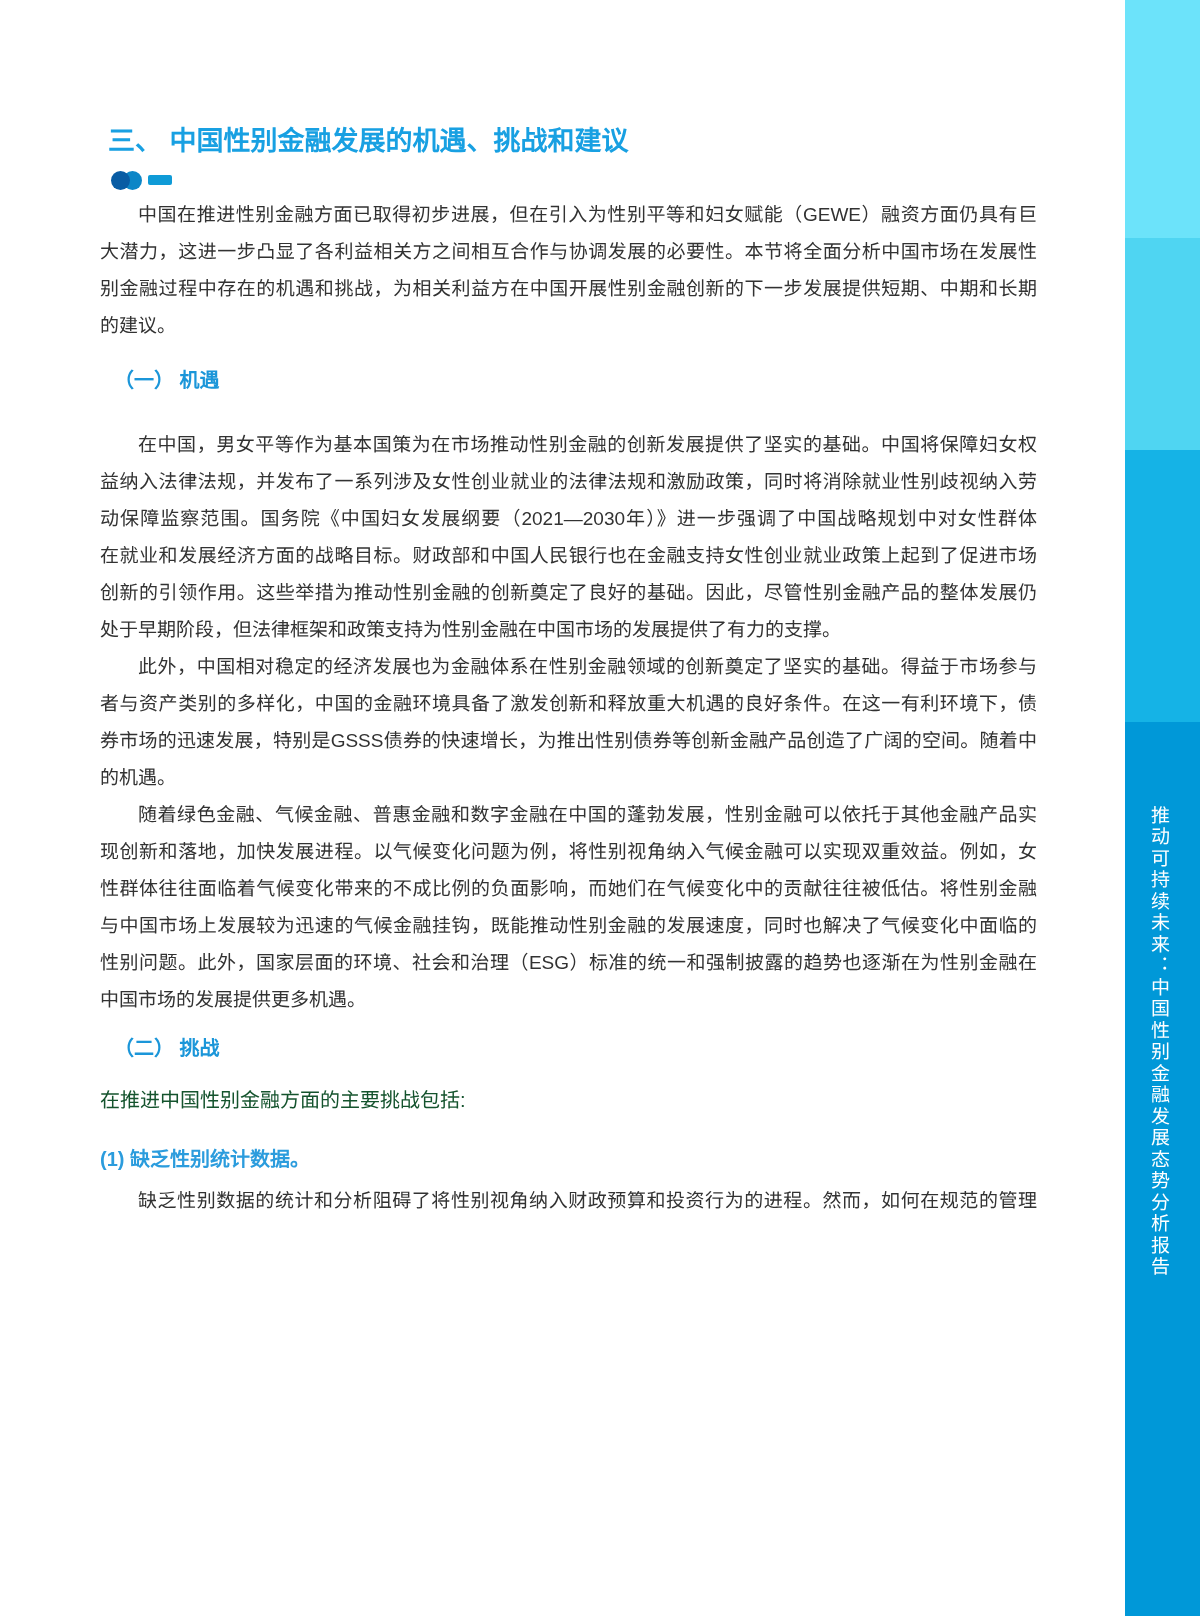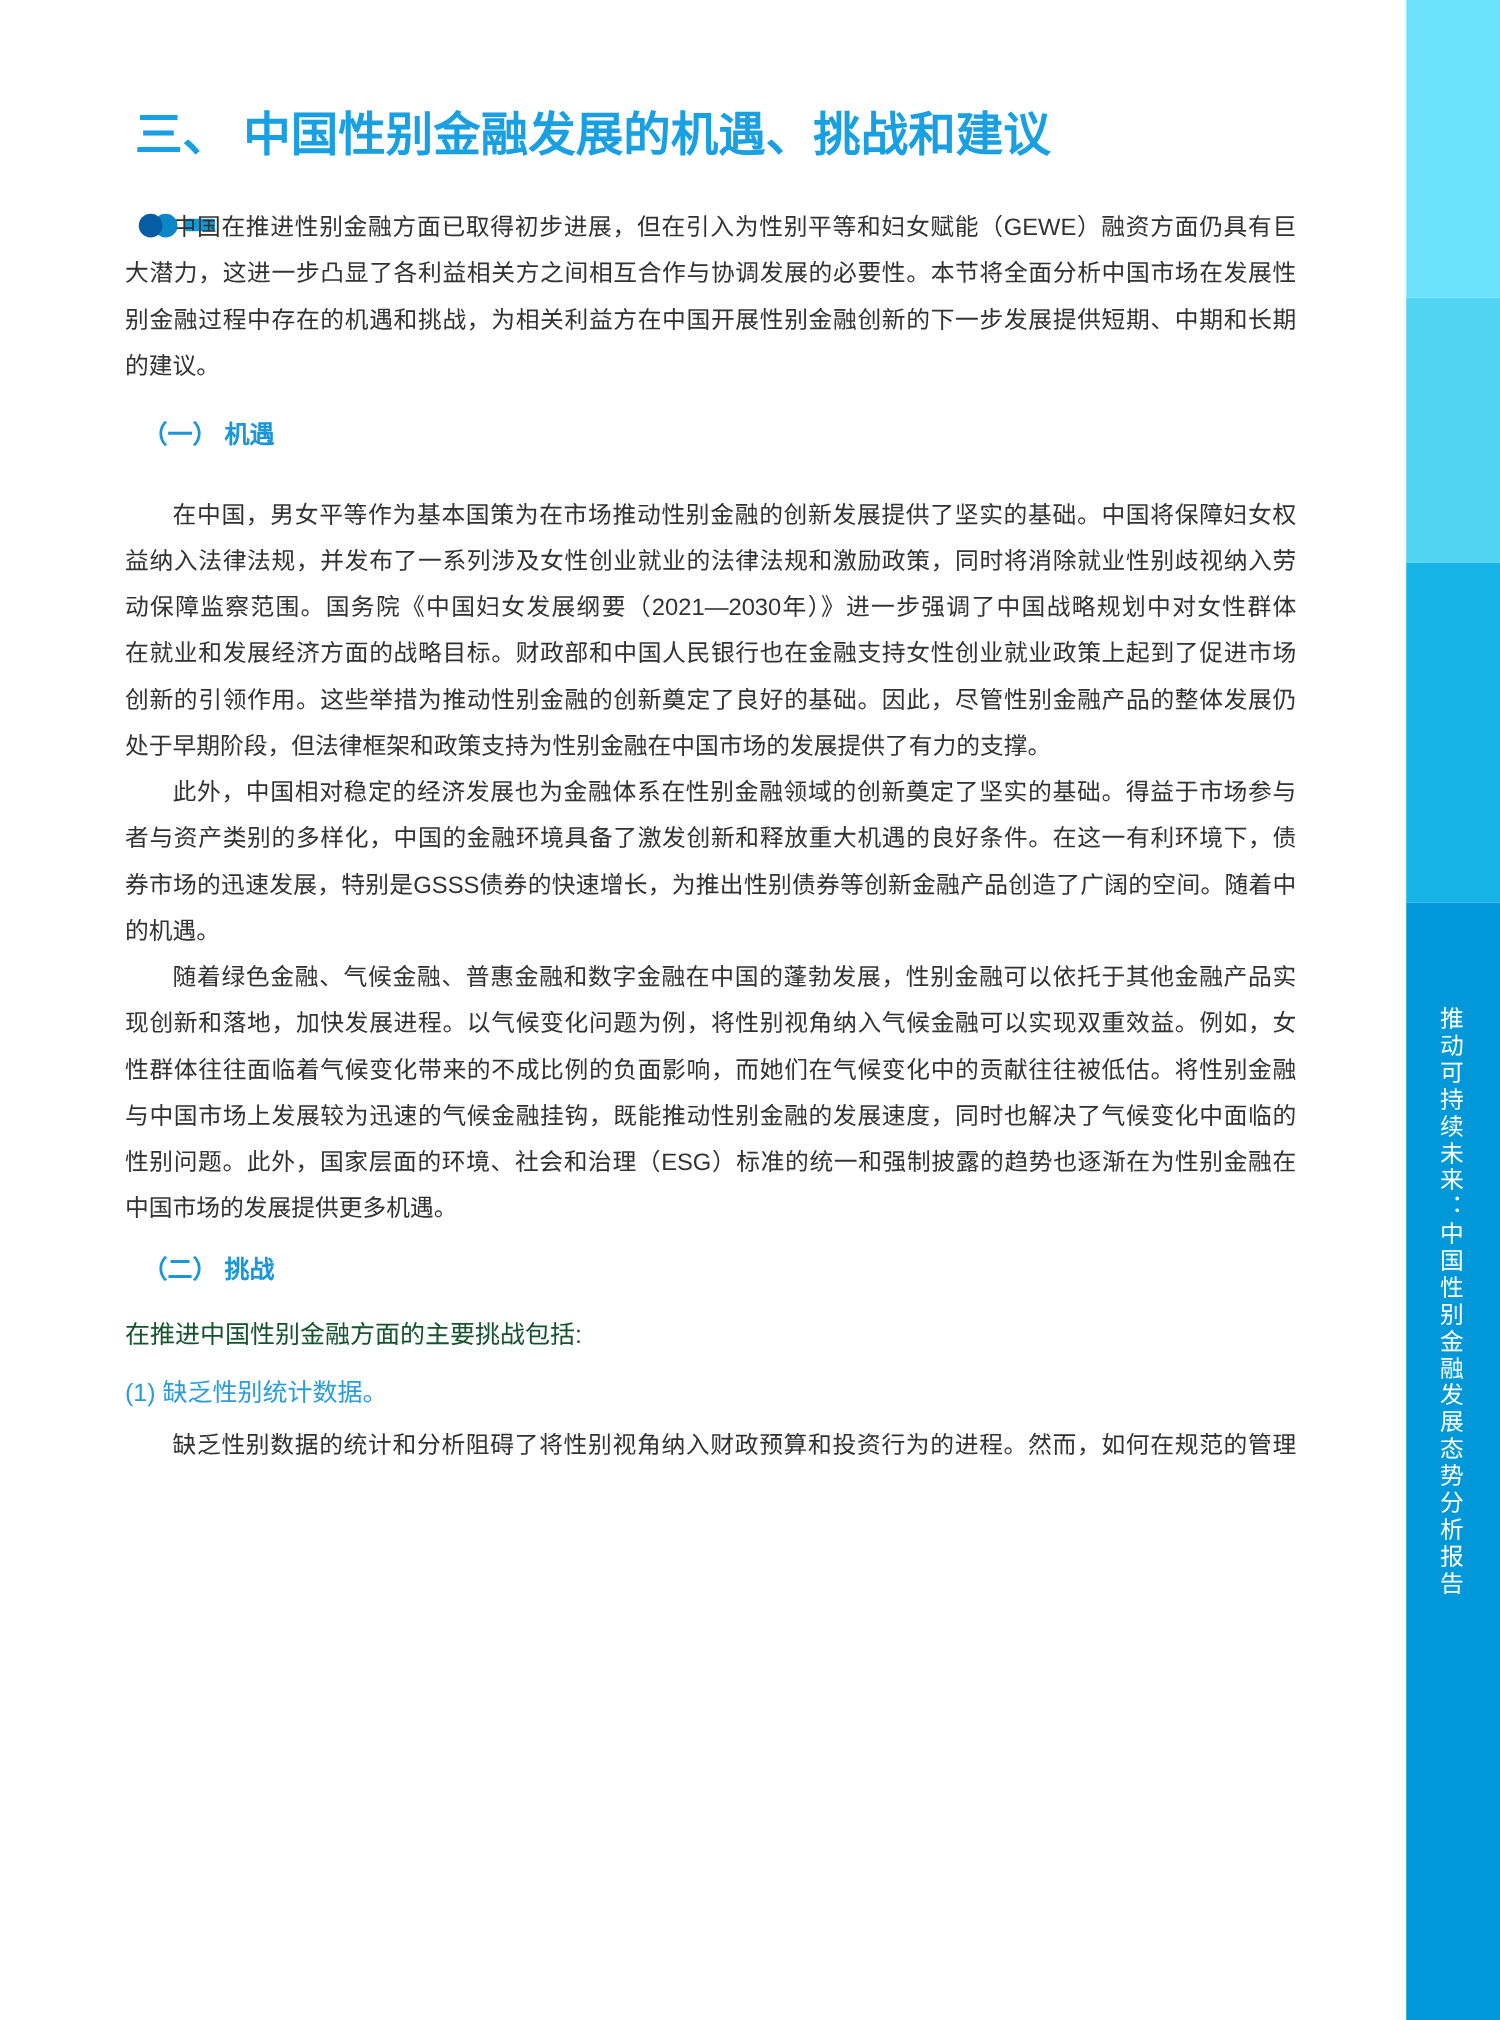--- a/index.html
+++ b/index.html
@@ -14,22 +14,22 @@
     position:absolute;left:100px;top:0;width:937px;
   }
   
   .deco{position:absolute;top:170px;left:111px;width:70px;height:22px;}
   .deco .dot{position:absolute;width:19px;height:19px;border-radius:50%;top:1px;}
   .deco .dot1{left:0;z-index:2;}
   .deco .dot2{left:12px;z-index:1;}
   .deco .dash{position:absolute;left:37px;top:5px;width:24px;height:10px;border-radius:2px;}
   
   h1.page-title{
-    margin:84px 0 0 8px;
-    font-size:38px;line-height:50px;font-weight:700;
+    margin:116px 0 0 8px;
+    font-size:27px;line-height:50px;font-weight:700;
   }
   h2.section-heading{
     margin:16px 0 0 14px;
     font-size:20px;line-height:40px;font-weight:700;
   }
   h2.section-heading.challenge{margin-top:10px;}
   
   .para-block{margin-top:26px;}
   .para-block.intro{margin-top:30px;}
   .para-block.closing{margin-top:8px;}
@@ -37,21 +37,21 @@
     font-size:19px;line-height:37px;color:#323232;
     text-align:justify;text-align-last:justify;
     white-space:normal;
   }
   .line.first{text-indent:2em;}
   .line.para-last{text-align-last:left;}
   .lead-line{
     margin-top:14px;font-size:20px;line-height:37px;color:#14532d;
   }
   .challenge-item{
-    margin-top:13px;font-size:20px;line-height:30px;font-weight:400;
+    margin-top:25px;font-size:20px;line-height:30px;font-weight:700;
   }
   
   .sidebar{
     position:absolute;left:1125px;top:0;width:75px;height:1616px;
   }
   .sidebar .block{width:75px;}
   .sidebar .block.b1{height:238px;}
   .sidebar .block.b2{height:212px;}
   .sidebar .block.b3{height:272px;}
   .sidebar .block.b4{height:894px;}

